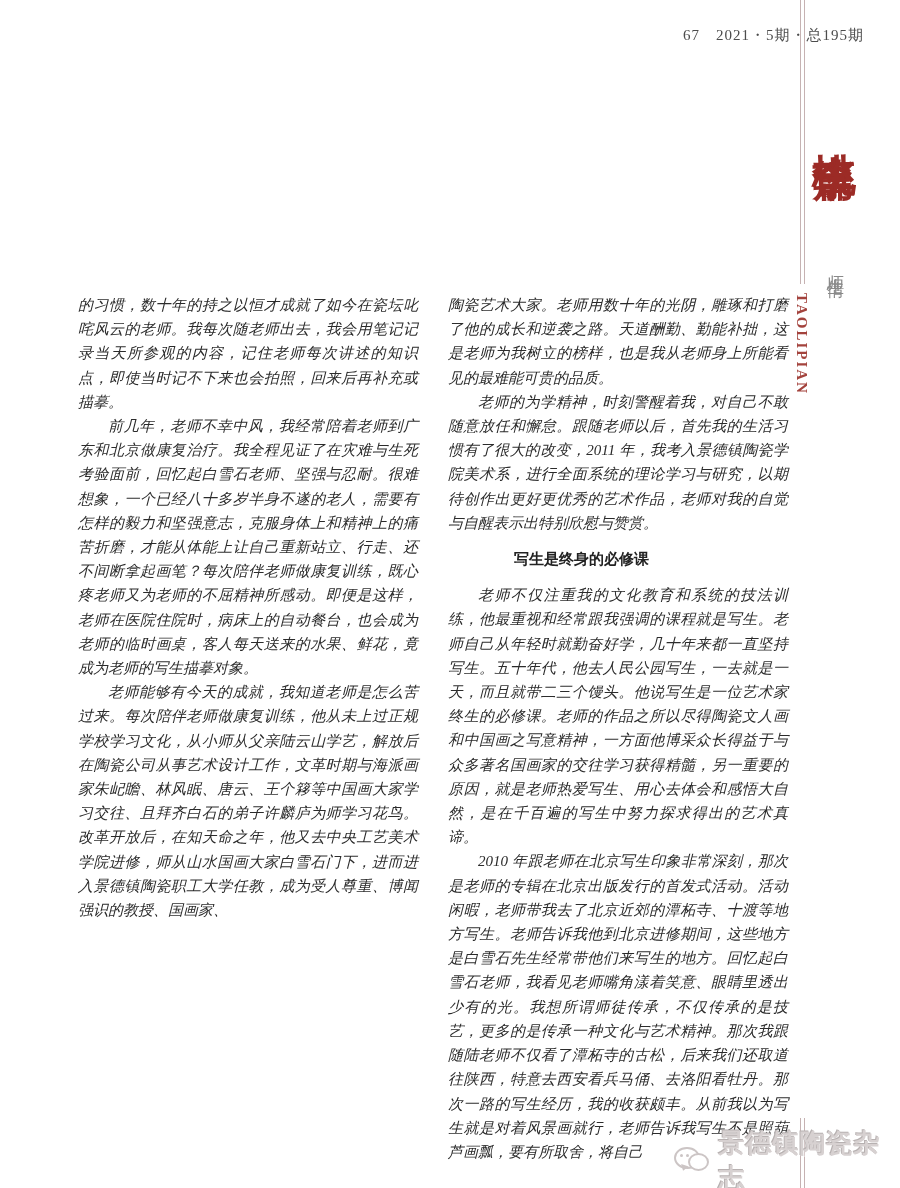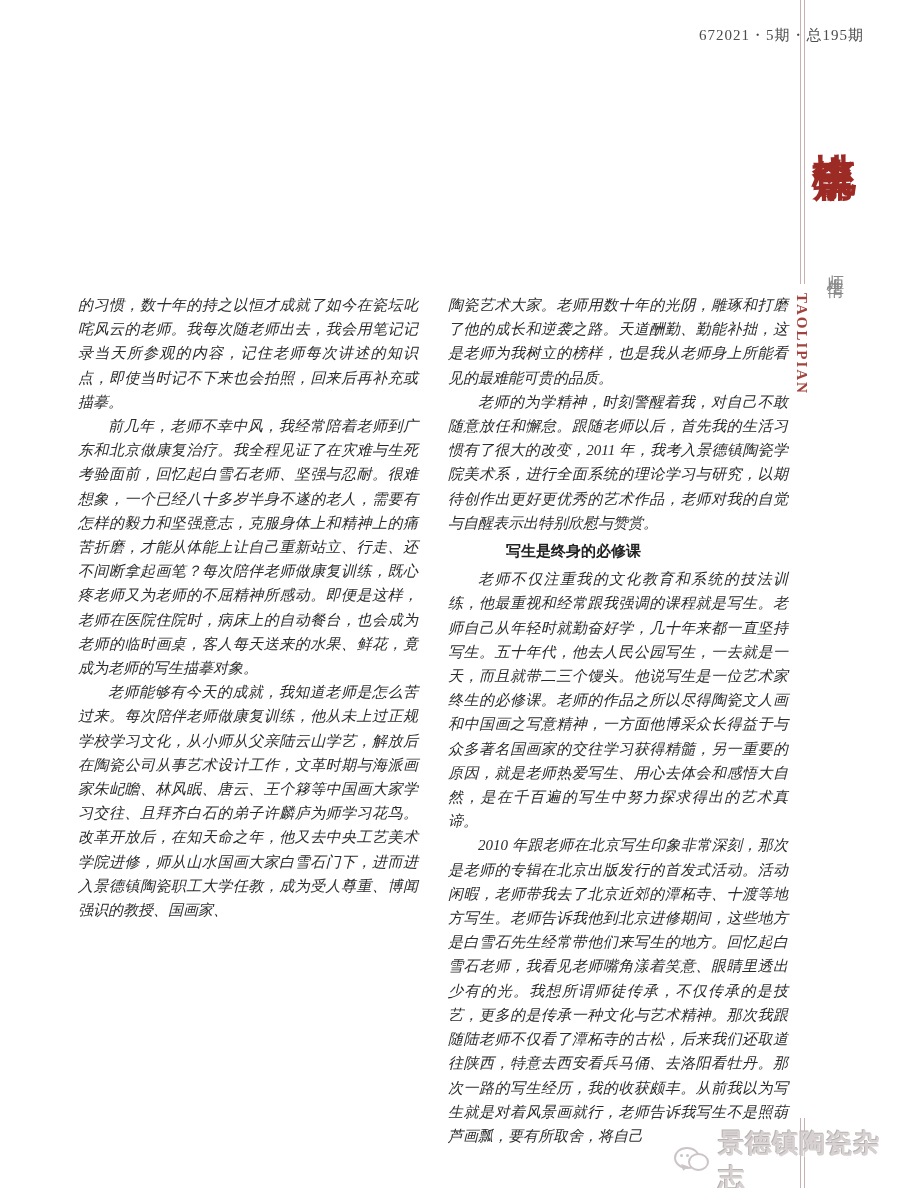--- a/index.html
+++ b/index.html
@@ -1,20 +1,20 @@
 <!DOCTYPE html>
 <html><head>
 <meta charset="utf-8">
 <style>
   html,body{margin:0;padding:0;}
   body{width:900px;height:1188px;background:#ffffff;font-family:"Liberation Serif","DejaVu Serif",serif;}
   .page{position:relative;width:900px;height:1188px;background:#ffffff;overflow:hidden;}
 
   
-  .header{position:absolute;top:26px;right:36px;display:flex;align-items:baseline;
+  .header{position:absolute;top:26px;right:36px;display:flex;gap:16px;align-items:baseline;
           color:#4c4c4c;font-size:15px;letter-spacing:1px;z-index:2;}
 
   
   .vline{position:absolute;width:3px;border-left:1px solid #c6b2b2;border-right:1px solid #c6b2b2;z-index:1;}
   .vline-top{left:800px;top:0;height:284px;}
   .vline-bottom{left:800px;top:1118px;height:70px;}
 
   
   .calli{position:absolute;left:806px;top:118px;writing-mode:vertical-rl;
          font-size:44px;line-height:52px;letter-spacing:3px;color:#9c2b26;font-weight:bold;
@@ -24,21 +24,21 @@
   .romanized{position:absolute;left:793px;top:293px;writing-mode:vertical-rl;
              font-size:15px;letter-spacing:2px;color:#a3433d;font-weight:bold;}
 
   
   .col{position:absolute;top:293px;width:340px;}
   .col-left{left:78px;}
   .col-right{left:448px;}
   .body-p{margin:0;font-size:15px;line-height:24.2px;text-align:justify;color:#2b2b2b;
           font-family:"Liberation Serif","DejaVu Serif",serif;font-style:italic;}
   .body-p.indent{text-indent:2em;}
-  .col-heading{margin:4px;font-size:15px;line-height:24.2px;font-weight:bold;color:#222222;
+  .col-heading{margin:12px;font-size:15px;line-height:24.2px;font-weight:bold;color:#222222;
                text-indent:3.6em;}
 
   
   .watermark{position:absolute;left:674px;top:1126px;display:flex;align-items:center;gap:8px;z-index:2;}
   .wm-icon{position:relative;width:38px;height:32px;}
   .wm-bubble-big{position:absolute;left:0;top:2px;width:22px;height:18px;border:2px solid #ccc5c5;
                  border-radius:50% 50% 48% 52%;background:#fff;}
   .wm-bubble-small{position:absolute;left:14px;top:8px;width:17px;height:14px;border:2px solid #ccc5c5;
                    border-radius:50%;background:#fff;}
   .wm-eye{position:absolute;width:3px;height:3px;border-radius:50%;background:#ccc5c5;}

